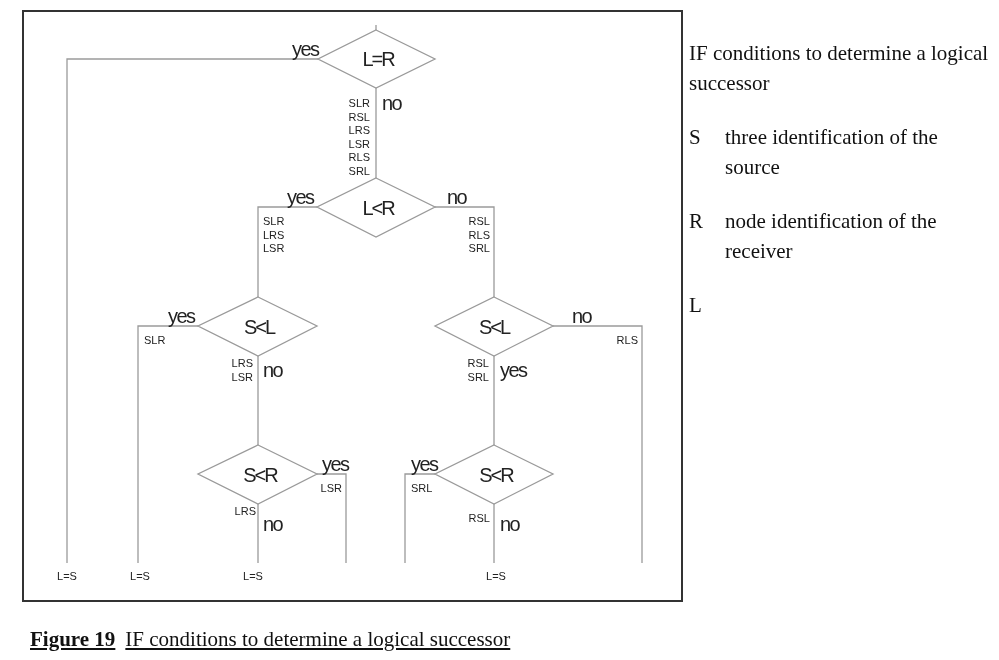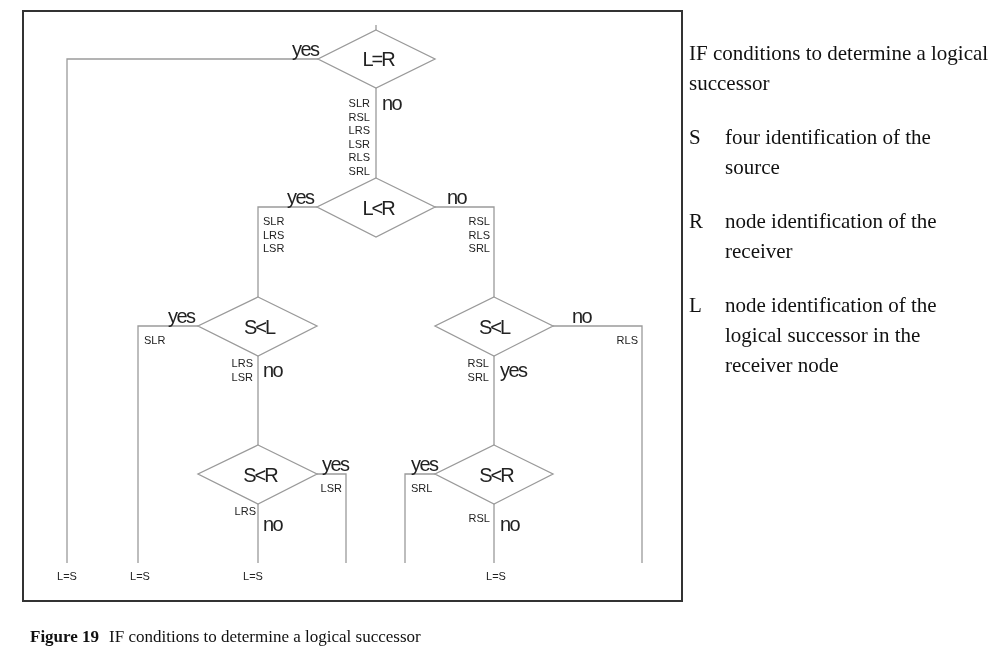--- a/index.html
+++ b/index.html
@@ -19,21 +19,21 @@
   #legend {
     position: absolute; left: 689px; top: 38px; width: 300px;
     font-family: "Liberation Serif", serif; font-size: 21px; line-height: 30px; color: #111111;
   }
   #legend p { margin: 0 0 24px 0; }
   .def { display: flex; margin: 0 0 24px 0; }
   .def .sym { width: 36px; flex: none; }
   .def .txt { flex: 1; }
   #caption {
     position: absolute; left: 30px; top: 627px;
-    font-family: "Liberation Serif", serif; font-size: 17px; color: #111111;
+    font-family: "Liberation Serif", serif; font-size: 21px; color: #111111; text-decoration: underline;
   }
   #caption b { font-weight: bold; margin-right: 10px; }
 </style>
 </head>
 <body>
 
 <div id="frame"></div>
 
 <svg id="diagram" width="690" height="605">
 
@@ -157,27 +157,26 @@
     <text class="result" x="140" y="580" text-anchor="middle">L=S</text>
     <text class="result" x="253" y="580" text-anchor="middle">L=S</text>
     <text class="result" x="496" y="580" text-anchor="middle">L=S</text>
   </g>
 </svg>
 
 <div id="legend">
   <p>IF conditions to determine a logical successor</p>
   <div class="def">
     <span class="sym">S</span>
-    <span class="txt">four identification of the source</span>
+    <span class="txt">three identification of the source</span>
   </div>
   <div class="def">
     <span class="sym">R</span>
     <span class="txt">node identification of the receiver</span>
   </div>
   <div class="def">
     <span class="sym">L</span>
-    <span class="txt">node identification of the logical successor in the receiver node</span>
   </div>
 </div>
 
 <div id="caption">
   <b>Figure 19</b><span>IF conditions to determine a logical successor</span>
 </div>
 
 </body></html>

